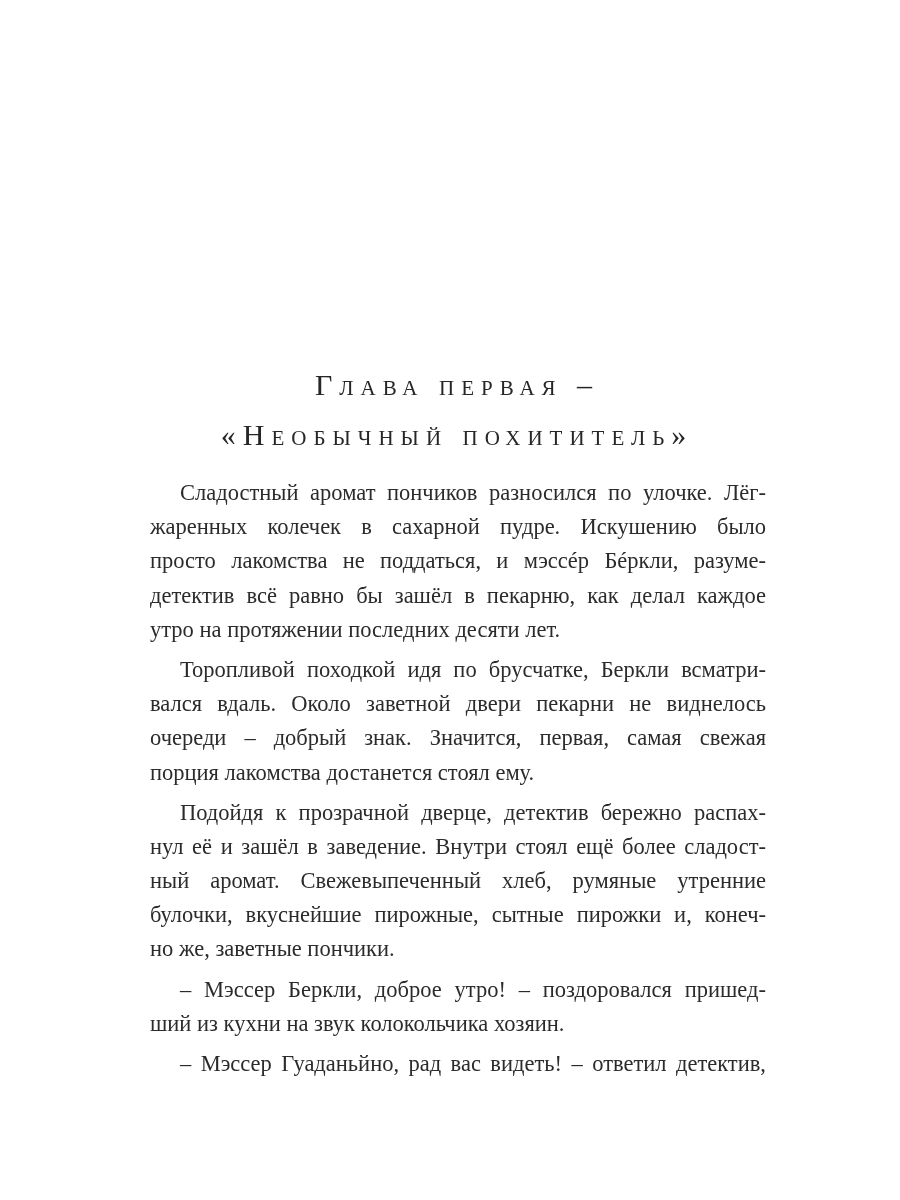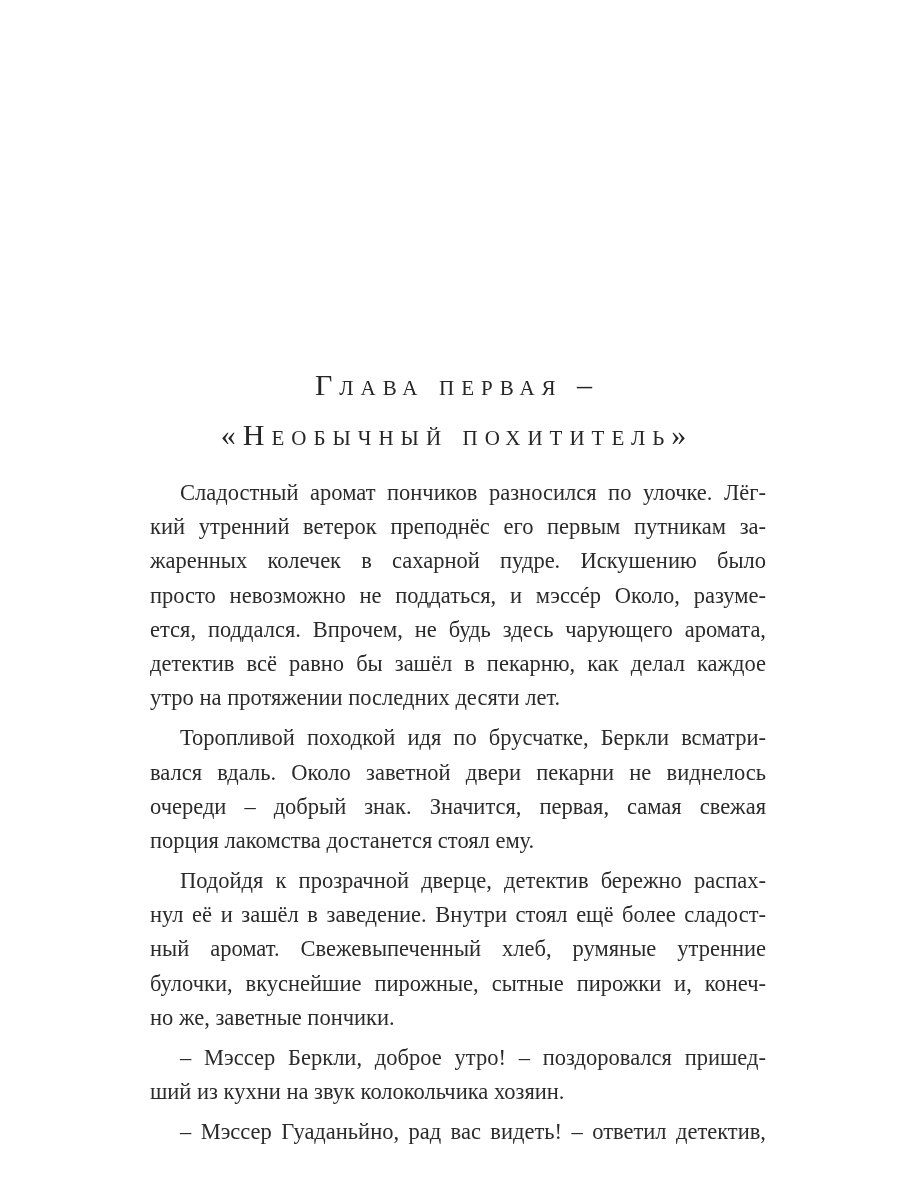--- a/index.html
+++ b/index.html
@@ -62,24 +62,22 @@
 <div class="page">
   <div class="chapter-title">
     <span class="line">Глава первая –</span>
     <span class="line">«Необычный похититель»</span>
   </div>
 
   <div class="body-text">
 
     <div>
       <div class="line-row indent"><span class="txt">Сладостный аромат пончиков разносился по улочке. Лёг-</span></div>
-      <div class="line-row"><span class="txt">кий утренний ветерок преподнёс его первым путникам за-</span></div>
       <div class="line-row"><span class="txt">жаренных колечек в сахарной пудре. Искушению было</span></div>
-      <div class="line-row"><span class="txt">просто невозможно не поддаться, и мэссéр Около, разуме-</span></div>
-      <div class="line-row"><span class="txt">ется, поддался. Впрочем, не будь здесь чарующего аромата,</span></div>
+      <div class="line-row"><span class="txt">просто лакомства не поддаться, и мэссéр Бéркли, разуме-</span></div>
       <div class="line-row"><span class="txt">детектив всё равно бы зашёл в пекарню, как делал каждое</span></div>
       <div class="line-row last"><span class="txt">утро на протяжении последних десяти лет.</span></div>
     </div>
 
     <div>
       <div class="line-row indent"><span class="txt">Торопливой походкой идя по брусчатке, Беркли всматри-</span></div>
       <div class="line-row"><span class="txt">вался вдаль. Около заветной двери пекарни не виднелось</span></div>
       <div class="line-row"><span class="txt">очереди – добрый знак. Значится, первая, самая свежая</span></div>
       <div class="line-row last"><span class="txt">порция лакомства достанется стоял ему.</span></div>
     </div>

